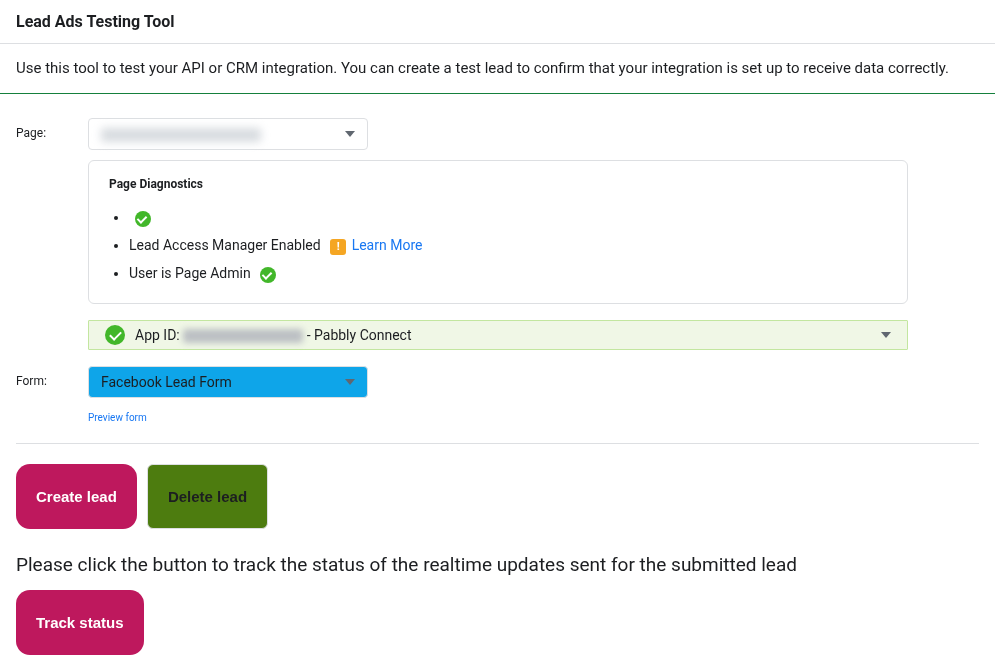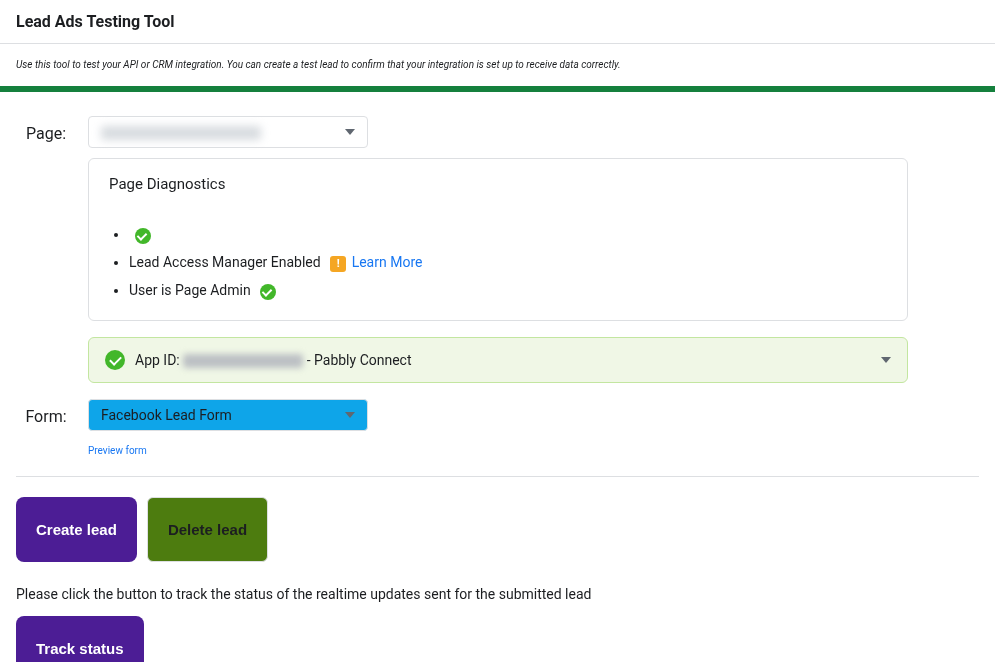--- a/index.html
+++ b/index.html
@@ -14,43 +14,42 @@
 
     .header {
       padding: 12px 16px;
       border-bottom: 1px solid #dddfe2;
       font-weight: 700;
       font-size: 16px;
     }
 
     .description-bar {
       padding: 14px 16px;
-      border-bottom: 6px solid #15803d;
-      color: #1c1e21;
-      font-size: 10px;
+      border-bottom: 1px solid #15803d;
+      color: #1c1e21;
+      font-size: 15px;
       line-height: 1.4;
-      font-style: italic;
     }
 
     .main-content {
       padding: 24px 16px 24px 16px;
     }
 
     .form-row {
       display: flex;
       align-items: flex-start;
       margin-bottom: 16px;
     }
 
     .form-label {
       width: 60px;
       padding-top: 8px;
-      font-size: 16px;
-      color: #1c1e21;
-      text-align: center;
+      font-size: 12px;
+      color: #1c1e21;
+      text-align: left;
       margin-right: 12px;
       flex-shrink: 0;
     }
 
     .form-control-area {
       flex: 1;
     }
 
     .page-select {
       display: flex;
@@ -81,23 +80,23 @@
 
     .diagnostics-box {
       border: 1px solid #dddfe2;
       border-radius: 6px;
       padding: 16px 20px;
       margin-top: 10px;
       width: 820px;
     }
 
     .diagnostics-title {
-      font-weight: 400;
-      font-size: 15px;
-      margin-bottom: 27px;
+      font-weight: 700;
+      font-size: 12px;
+      margin-bottom: 12px;
     }
 
     .diagnostics-list {
       list-style: disc;
       padding-left: 20px;
       line-height: 2;
     }
 
     .diagnostics-list li {
       font-size: 14px;
@@ -153,22 +152,22 @@
 
     .learn-more-link {
       color: #1877f2;
       text-decoration: none;
       font-size: 14px;
     }
 
     .app-id-row {
       background: #f0f7e6;
       border: 1px solid #c3e6a0;
-      border-radius: 6px;
-      padding: 12px 16px;
+      border-radius: 1px;
+      padding: 4px 16px;
       margin-bottom: 16px;
       display: flex;
       align-items: center;
       justify-content: space-between;
       width: 820px;
       margin-left: 72px;
     }
 
     .app-id-left {
       display: flex;
@@ -263,43 +262,43 @@
     }
 
     .button-row {
       display: flex;
       gap: 10px;
       margin-bottom: 24px;
       padding-left: 0;
     }
 
     .btn-primary {
-      background: #4c1d95;
+      background: #be185d;
       color: #fff;
       border: none;
-      border-radius: 8px;
+      border-radius: 14px;
       padding: 24px 20px;
       font-size: 15px;
       font-weight: 600;
       cursor: pointer;
     }
 
     .btn-secondary {
       background: #4d7c0f;
       color: #1c1e21;
       border: 1px solid #dddfe2;
       border-radius: 6px;
       padding: 8px 20px;
       font-size: 15px;
       font-weight: 600;
       cursor: pointer;
     }
 
     .track-info-text {
-      font-size: 14px;
+      font-size: 19px;
       color: #1c1e21;
       margin-bottom: 14px;
     }
 
     .blurred-page {
       display: inline-block;
       background: #d8dce0;
       border-radius: 3px;
       width: 160px;
       height: 14px;

